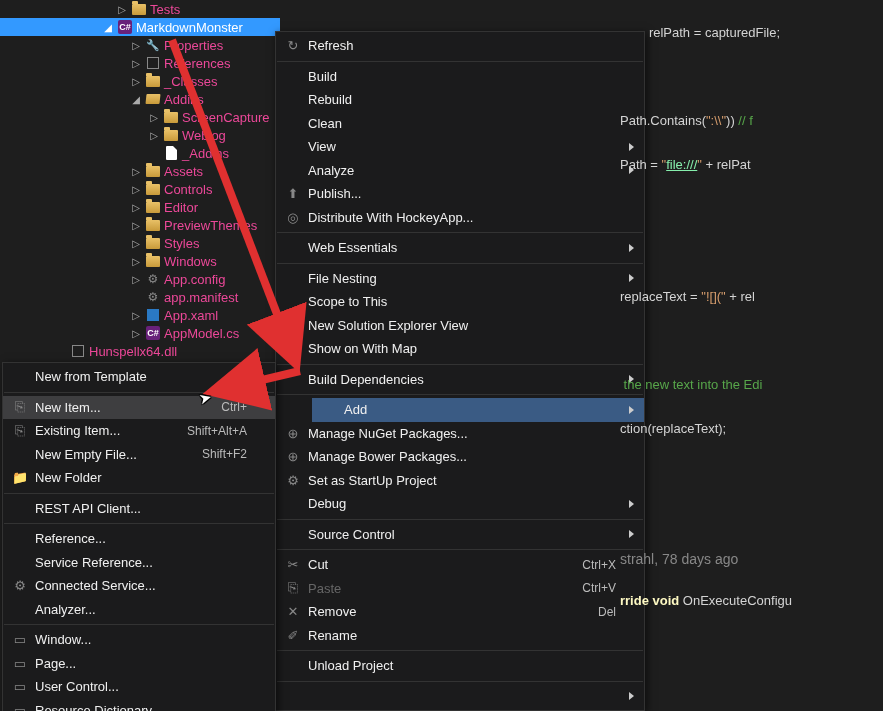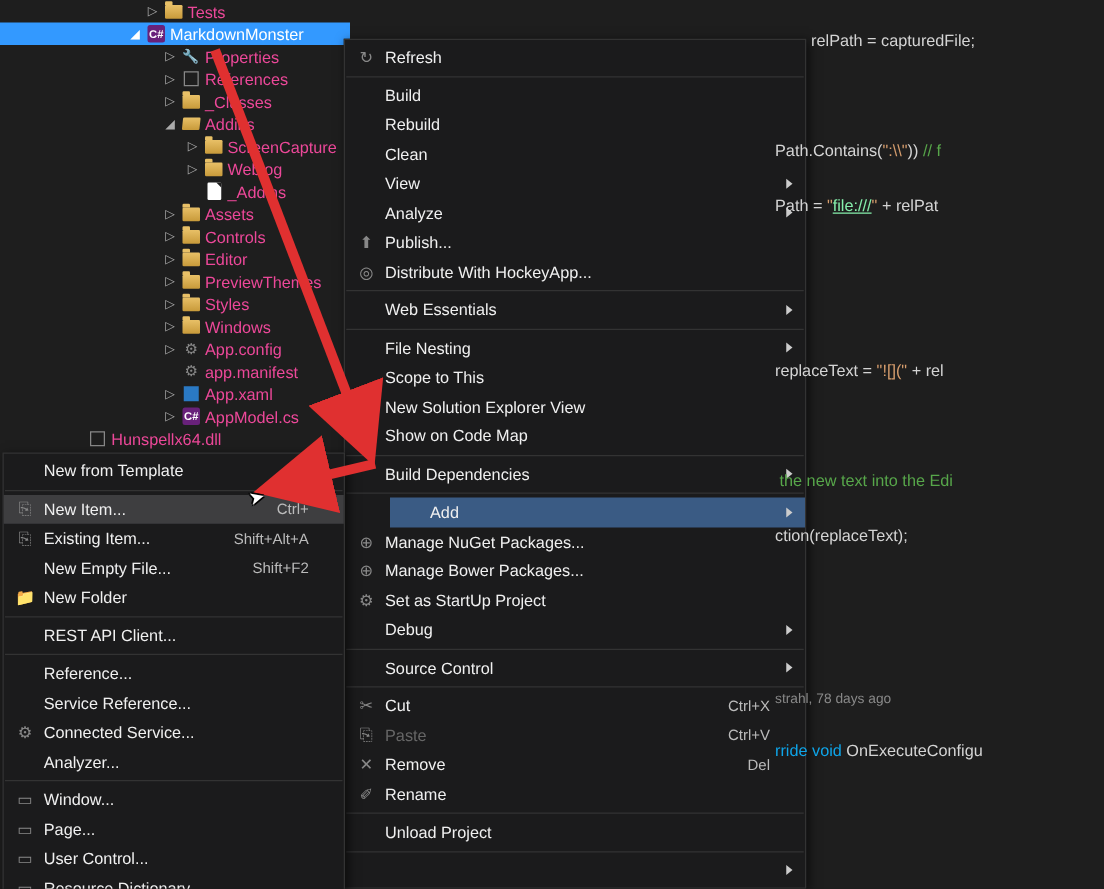--- a/index.html
+++ b/index.html
@@ -31,22 +31,22 @@
   .menu-item .mi-lbl { flex:1; padding-left:4px; }
   .menu-item .mi-key { color:#bbb; font-size:12px; padding-left:20px; }
   .menu-item.sub::after { content:""; position:absolute; right:10px; top:50%; transform:translateY(-50%); border-style:solid; border-width:4px 0 4px 5px; border-color:transparent transparent transparent #ccc; }
   .menu-item.disabled { color:#666; }
   .menu-item.hover { background:#3e3e40; }
   .menu-item.sel-blue { background:#3a5b84;margin-left:36px; }
   .menu-sep { height:1px; background:#333; margin:3px 1px; }
 
   
   .editor { position:absolute; left:520px; top:0; right:0; height:100%; font-family:Consolas,monospace; font-size:14px; line-height:22px; white-space:pre; color:#d4d4d4; padding-left:100px;}
-  .kw{color:#0ea5e9;} .str{color:#d69d6d;} .cm{color:#57a64a;} .link{color:#86efac;text-decoration:underline;}
-  .codelens{color:#888;font-size:11px;line-height:18px;}
+  .kw{color:#fef9c3;font-weight:bold;} .str{color:#d69d6d;} .cm{color:#57a64a;} .link{color:#86efac;text-decoration:underline;}
+  .codelens{color:#888;font-size:14px;line-height:18px;}
 
   .cursor-arrow { position:absolute; left:199px; top:389px; z-index:50; font-size:15px; color:#fff; transform:rotate(-15deg); text-shadow:-1px -1px 0 #000,1px -1px 0 #000,-1px 1px 0 #000,1px 1px 0 #000;}
 </style>
 </head>
 <body>
 
 <div class="tree" id="tree">
     <div class="tree-row" style="padding-left: 116px;">
       <span class="tw">▷</span>
       <span class="icon">
@@ -236,21 +236,21 @@
     <div class="menu-item">
       <span class="mi-ico"></span>
       <span class="mi-lbl">Scope to This</span>
     </div>
     <div class="menu-item">
       <span class="mi-ico">☐</span>
       <span class="mi-lbl">New Solution Explorer View</span>
     </div>
     <div class="menu-item">
       <span class="mi-ico"></span>
-      <span class="mi-lbl">Show on Code Map</span>
+      <span class="mi-lbl">Show on With Map</span>
     </div>
     <div class="menu-sep"></div>
     <div class="menu-item sub">
       <span class="mi-ico"></span>
       <span class="mi-lbl">Build Dependencies</span>
     </div>
     <div class="menu-sep"></div>
     <div class="menu-item sub sel-blue">
       <span class="mi-ico"></span>
       <span class="mi-lbl">Add</span>

